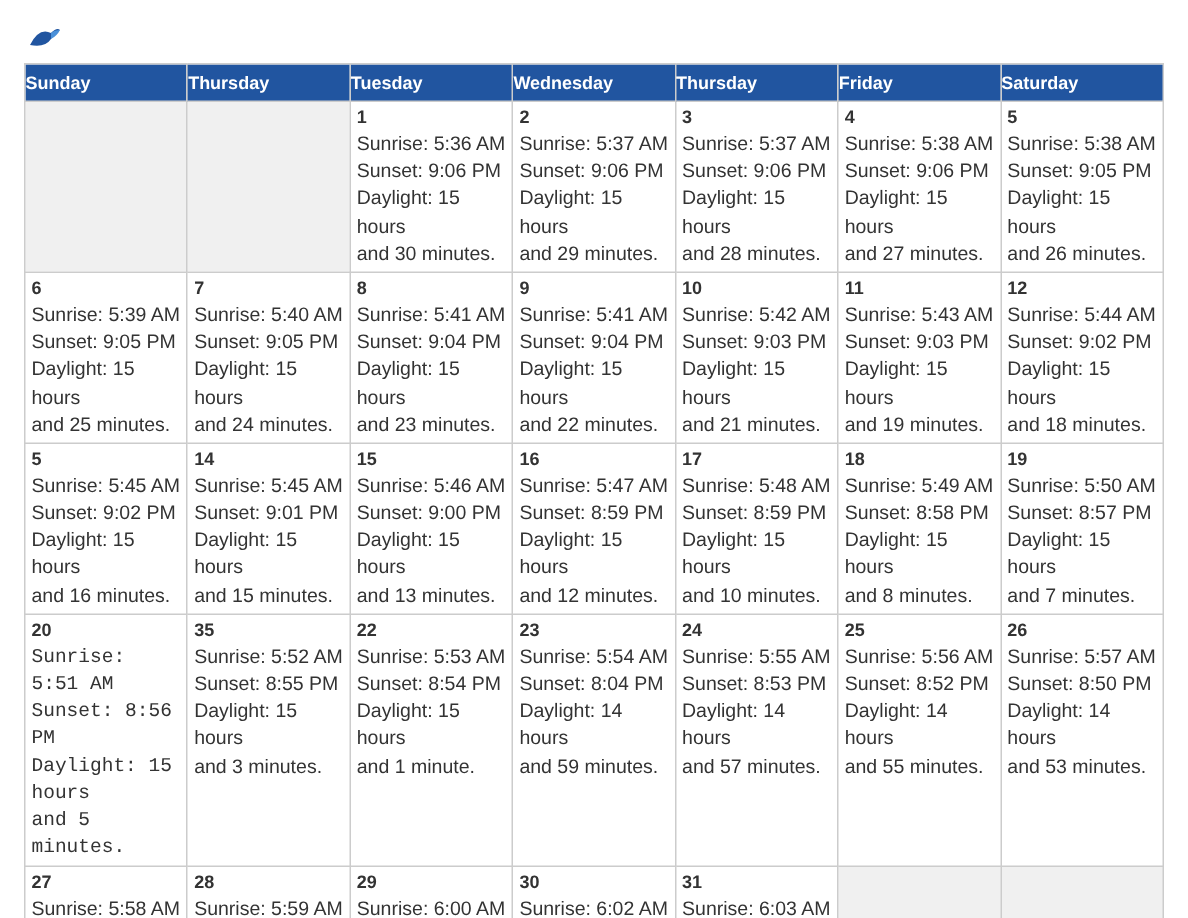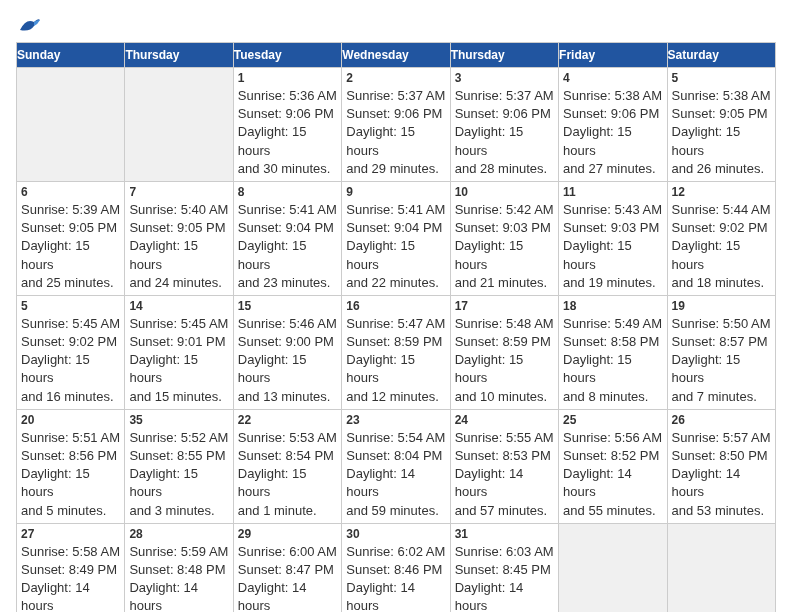--- a/index.html
+++ b/index.html
@@ -262,21 +262,21 @@
           <span class="day-num">19</span>
           <div class="day-info" style="white-space: pre-line;">Sunrise: 5:50 AM
 Sunset: 8:57 PM
 Daylight: 15 hours
 and 7 minutes.</div>
         </td>
       </tr>
       <tr>
         <td>
           <span class="day-num">20</span>
-          <div class="day-info" style="white-space: pre-line;">Sunrise: 5:51 AM
+          <div class="day-info" style="white-space: pre-line; font-family: Liberation Mono, monospace;">Sunrise: 5:51 AM
 Sunset: 8:56 PM
 Daylight: 15 hours
 and 5 minutes.</div>
         </td>
         <td>
           <span class="day-num">35</span>
           <div class="day-info" style="white-space: pre-line;">Sunrise: 5:52 AM
 Sunset: 8:55 PM
 Daylight: 15 hours
 and 3 minutes.</div>

